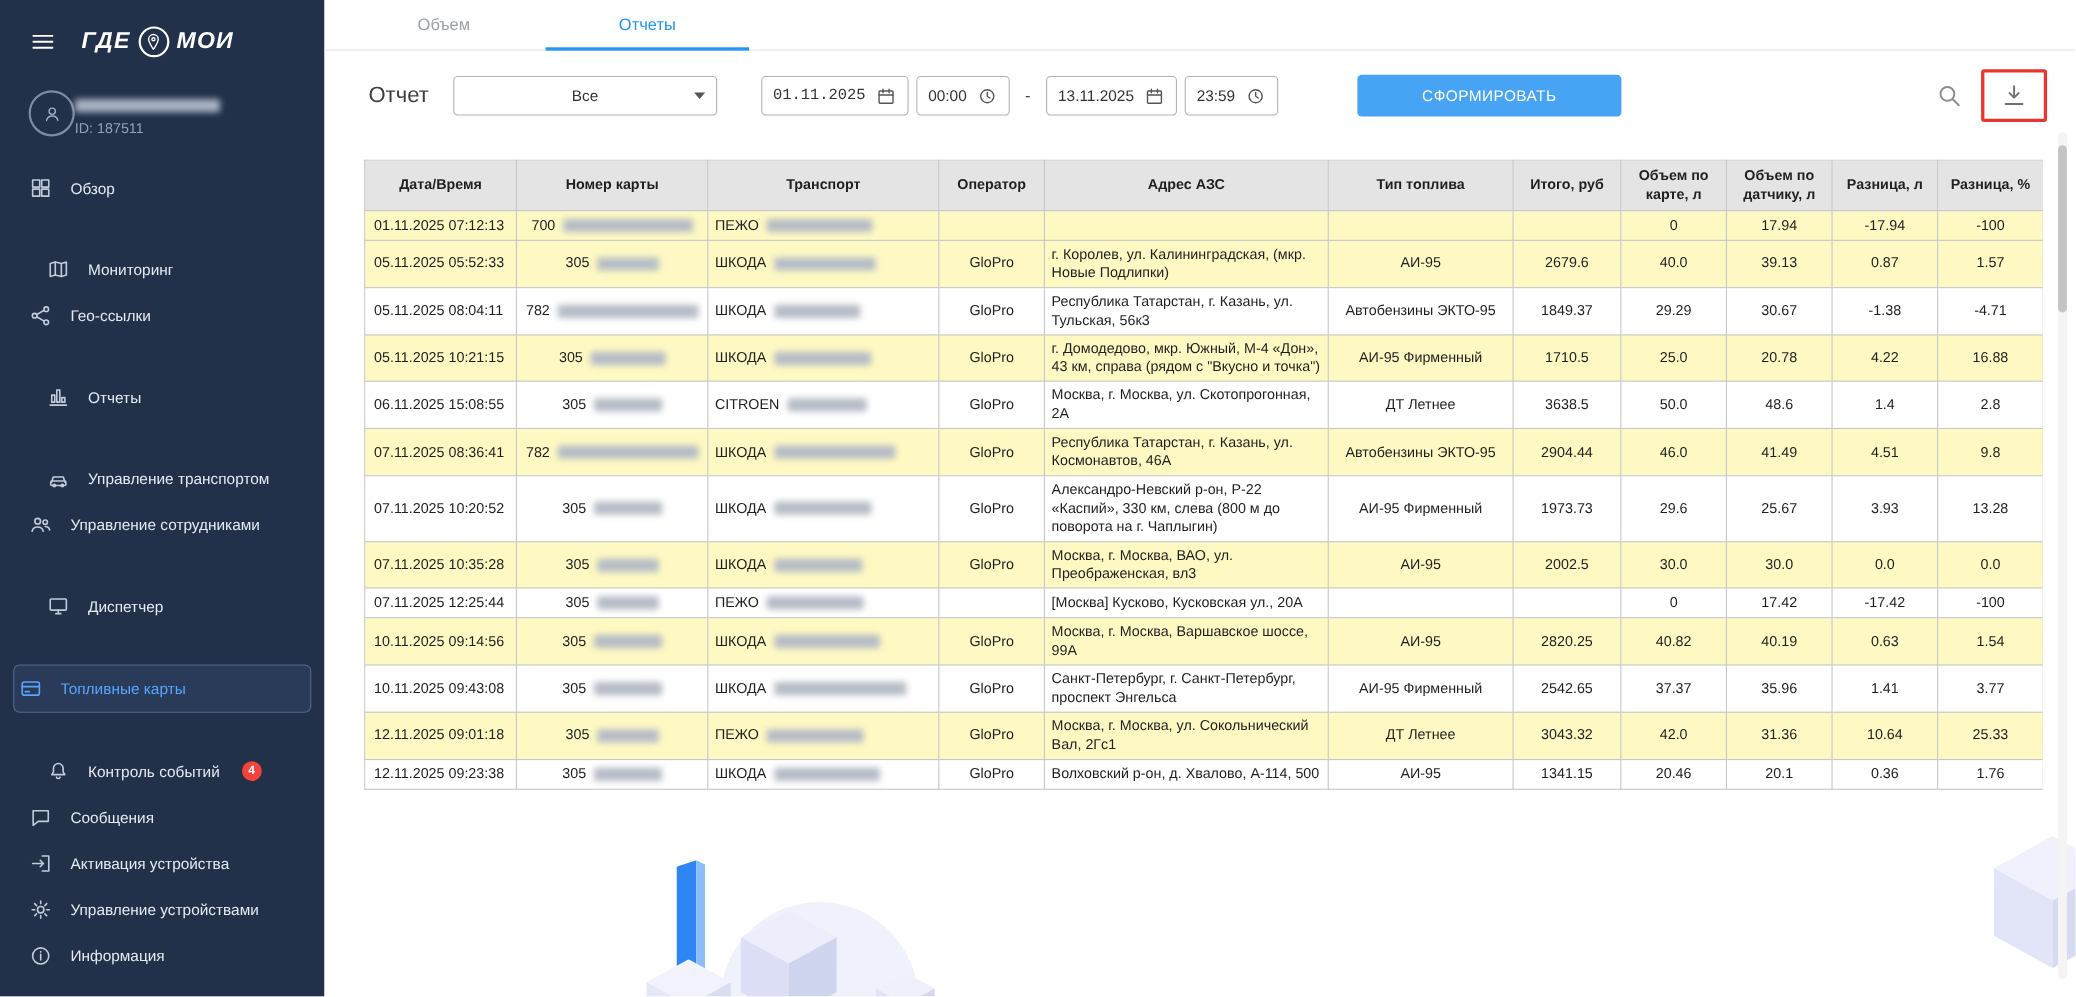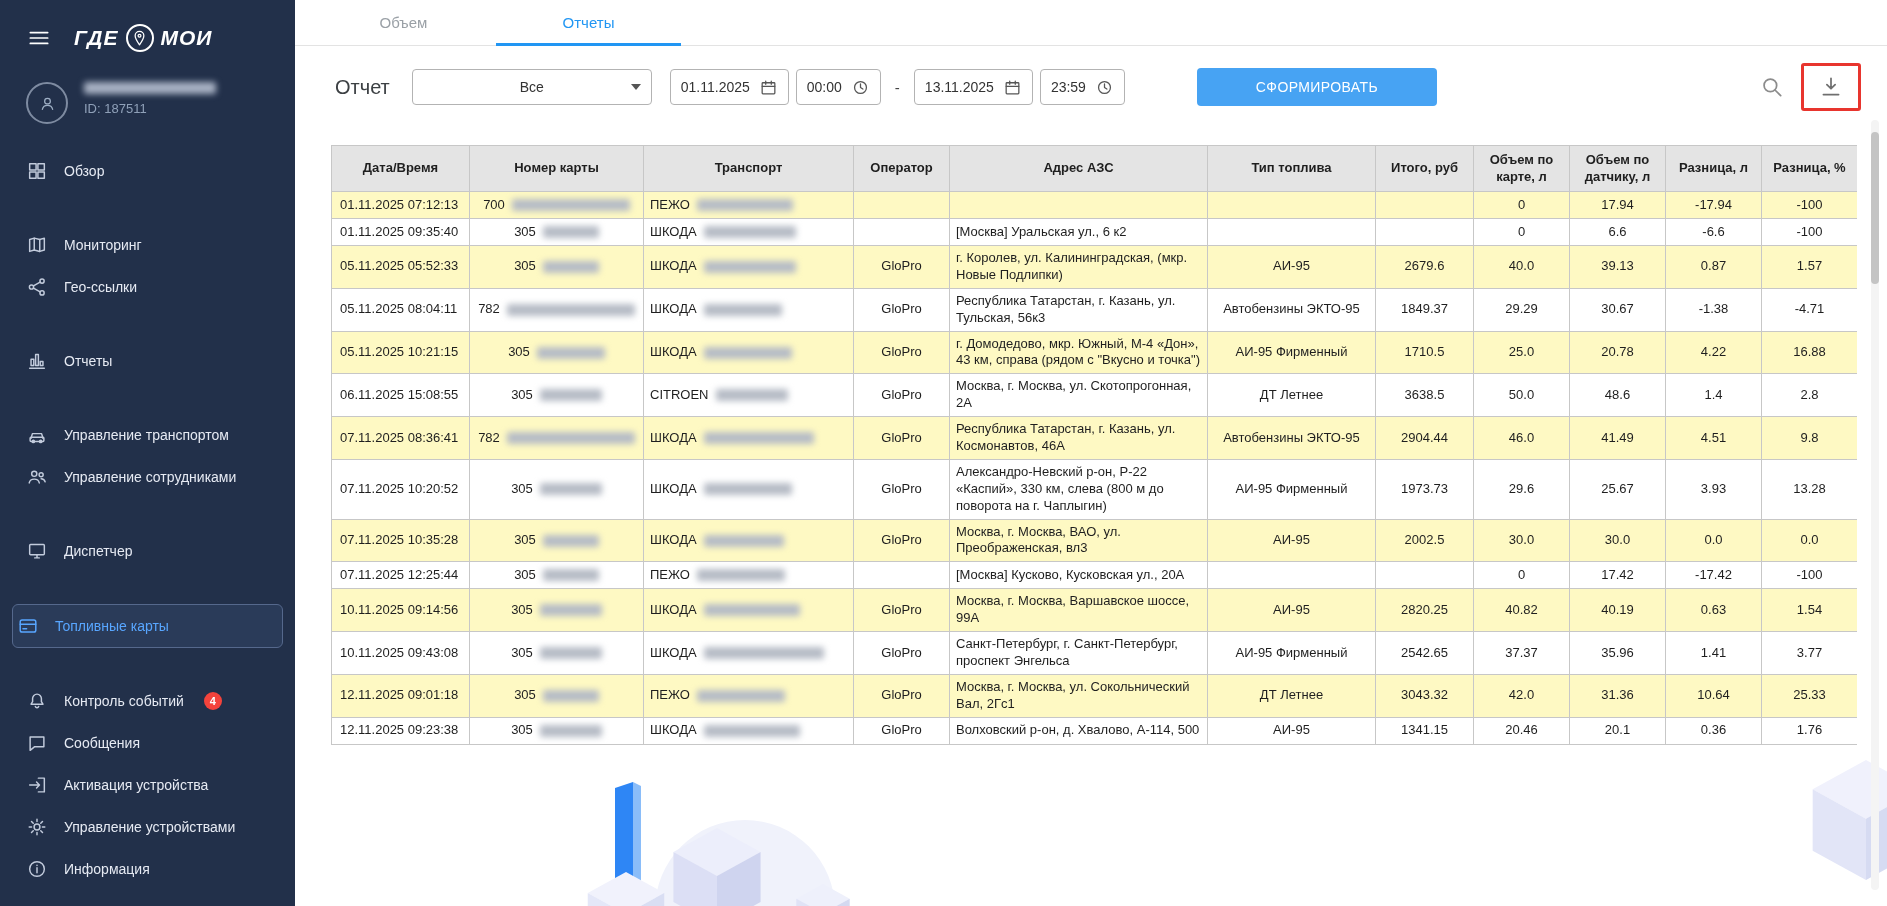--- a/index.html
+++ b/index.html
@@ -9,30 +9,30 @@
   
   .sidebar { width:295px; height:906px; background:var(--sidebar-bg); flex-shrink:0;
              display:flex; flex-direction:column; overflow:hidden; }
   .sidebar-header { display:flex; align-items:center; gap:22px; padding:24px 24px 8px 26px; }
   .menu-toggle { width:26px; height:26px; color:#ffffff; cursor:pointer; flex-shrink:0; }
   .logo { display:flex; align-items:center; gap:4px; color:#fff; font-weight:bold;
           font-style:italic; font-size:21px; letter-spacing:1px; }
   .logo .pin-badge { width:28px; height:28px; border:2px solid #fff; border-radius:50%;
           display:flex; align-items:center; justify-content:center; color:#fff; margin:0 3px; }
   .pin-badge svg { width:16px; height:16px; }
-  .user-block { display:flex; align-items:flex-start; gap:16px; padding:22px 26px 14px; }
+  .user-block { display:flex; align-items:flex-end; padding:22px 26px 14px; }
   .avatar { width:42px; height:42px; border:2px solid #7e8ba1; border-radius:50%; color:#9fb0c6;
             display:flex; align-items:center; justify-content:center; flex-shrink:0; }
   .avatar svg { width:26px; height:26px; }
   .user-name-mask { width:132px; height:12px; background:#a8b2c4; border-radius:2px; filter:blur(3px); margin-bottom:7px; }
   .user-id { color:#8fa0b8; font-size:13px; }
   .menu { margin-top:12px; }
   .menu-item { display:flex; align-items:center; gap:16px; padding:10px 14px 10px 26px;
                font-size:14px; color:#e6eaf3; cursor:pointer; white-space:nowrap; }
-  .menu-item.gap { margin-top:32px; }
+  .menu-item.gap { margin-top:32px;margin-left:16px; }
   .menu-item .mi-icon { width:22px; height:22px; color:#c2cbdc; flex-shrink:0; }
   .mi-icon svg { width:22px; height:22px; }
   .menu-item.active { margin-left:12px; margin-right:12px; padding-left:4px;
                border:1px solid #55688c; border-radius:6px; background:#2a3b59; color:var(--active-item); }
   .menu-item.active .mi-icon { color:var(--active-item); }
   .badge { background:var(--badge); color:#fff; font-size:11px; font-weight:bold; min-width:18px; height:18px;
            border-radius:9px; display:flex; align-items:center; justify-content:center; padding:0 5px; margin-left:4px; }
 
   
   .content { flex:1; position:relative; display:flex; flex-direction:column; overflow:hidden; background:#fff; }
@@ -44,21 +44,21 @@
 
   .filter-row { display:flex; align-items:center; padding:17px 26px 15px 40px; flex-shrink:0; }
   .filter-label { font-size:20px; color:#3c4043; margin-right:22px; }
   .select { width:240px; height:36px; border:1px solid #b3b3b3; border-radius:4px; position:relative;
             display:flex; align-items:center; justify-content:center; font-size:14px; color:#333; cursor:pointer; background:#fff; }
   .select .chev { position:absolute; right:10px; width:0; height:0;
             border-left:5px solid transparent; border-right:5px solid transparent; border-top:6px solid #555; }
   .field { height:36px; border:1px solid #b3b3b3; border-radius:4px; display:flex; align-items:center;
            gap:9px; padding:0 10px; font-size:14px; color:#333; cursor:pointer; background:#fff; }
   .field svg { width:19px; height:19px; color:#555; }
-  .date-field { margin-left:18px; }
+  .date-field { margin-left:40px;font-family:Liberation Mono, monospace; }
   .time-field { margin-left:7px; }
   .range-dash { margin:0 14px; color:#444; font-size:15px; }
   .btn-primary { height:38px; width:240px; background:var(--button); color:#fff; border:none; border-radius:4px;
                  font-size:14px; letter-spacing:.4px; margin-left:72px; cursor:pointer;
                  font-family:"Liberation Sans", sans-serif; }
   .top-icons { margin-left:auto; display:flex; align-items:center; gap:16px; }
   .icon-plain { width:26px; height:26px; color:#8c8c8c; cursor:pointer; }
   .icon-plain svg { width:26px; height:26px; }
   .download-box { border:3px solid var(--highlight); border-radius:3px; padding:8px 14px;
                   display:flex; align-items:center; justify-content:center; }
@@ -370,33 +370,20 @@
             <td class="addr"><span>ПЕЖО</span><span class="mask" style="width: 96px;"></span></td>
             <td class="center"></td>
             <td class="addr"></td>
             <td class="center"></td>
             <td class="center"></td>
             <td class="center">0</td>
             <td class="center">17.94</td>
             <td class="center">-17.94</td>
             <td class="center">-100</td>
           </tr>
-          <tr class="even">
-            <td class="dt">01.11.2025 09:35:40</td>
-            <td class="cardcell"><span>305</span><span class="mask" style="width: 56px;"></span></td>
-            <td class="addr"><span>ШКОДА</span><span class="mask" style="width: 92px;"></span></td>
-            <td class="center"></td>
-            <td class="addr">[Москва] Уральская ул., 6 к2</td>
-            <td class="center"></td>
-            <td class="center"></td>
-            <td class="center">0</td>
-            <td class="center">6.6</td>
-            <td class="center">-6.6</td>
-            <td class="center">-100</td>
-          </tr>
           <tr class="odd">
             <td class="dt">05.11.2025 05:52:33</td>
             <td class="cardcell"><span>305</span><span class="mask" style="width: 56px;"></span></td>
             <td class="addr"><span>ШКОДА</span><span class="mask" style="width: 92px;"></span></td>
             <td class="center">GloPro</td>
             <td class="addr">г. Королев, ул. Калининградская, (мкр. Новые Подлипки)</td>
             <td class="center">АИ-95</td>
             <td class="center">2679.6</td>
             <td class="center">40.0</td>
             <td class="center">39.13</td>

